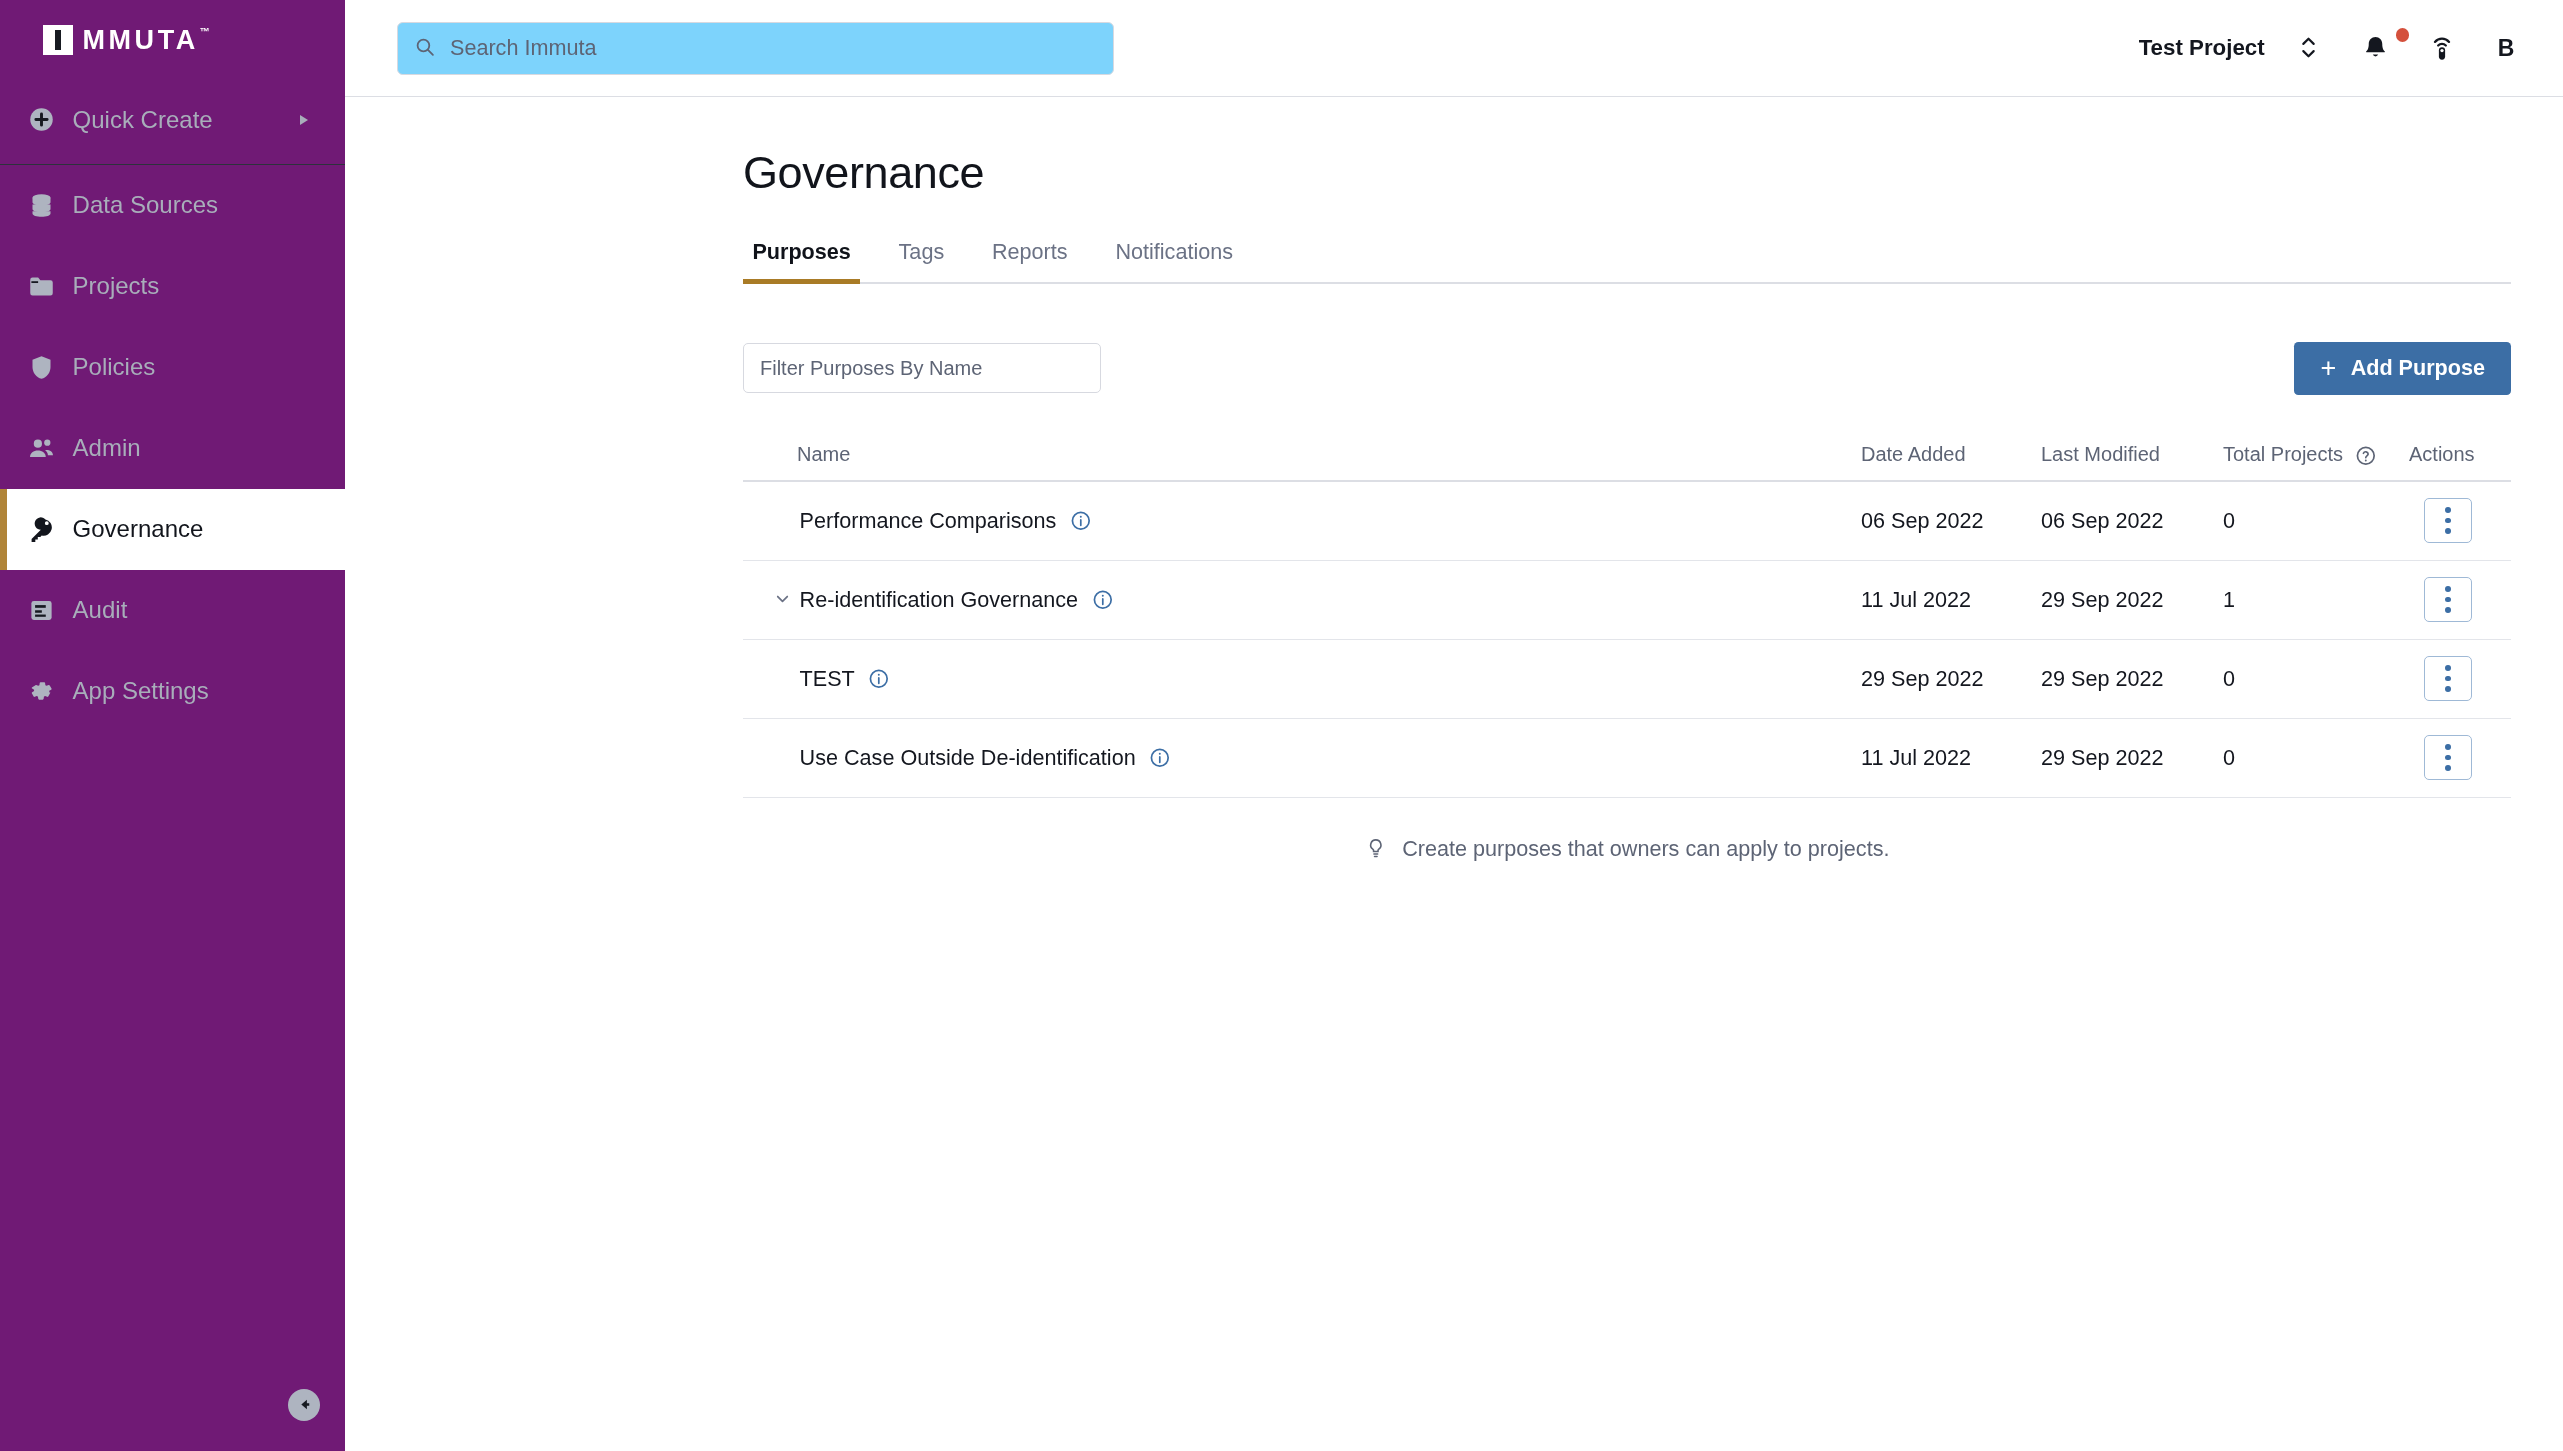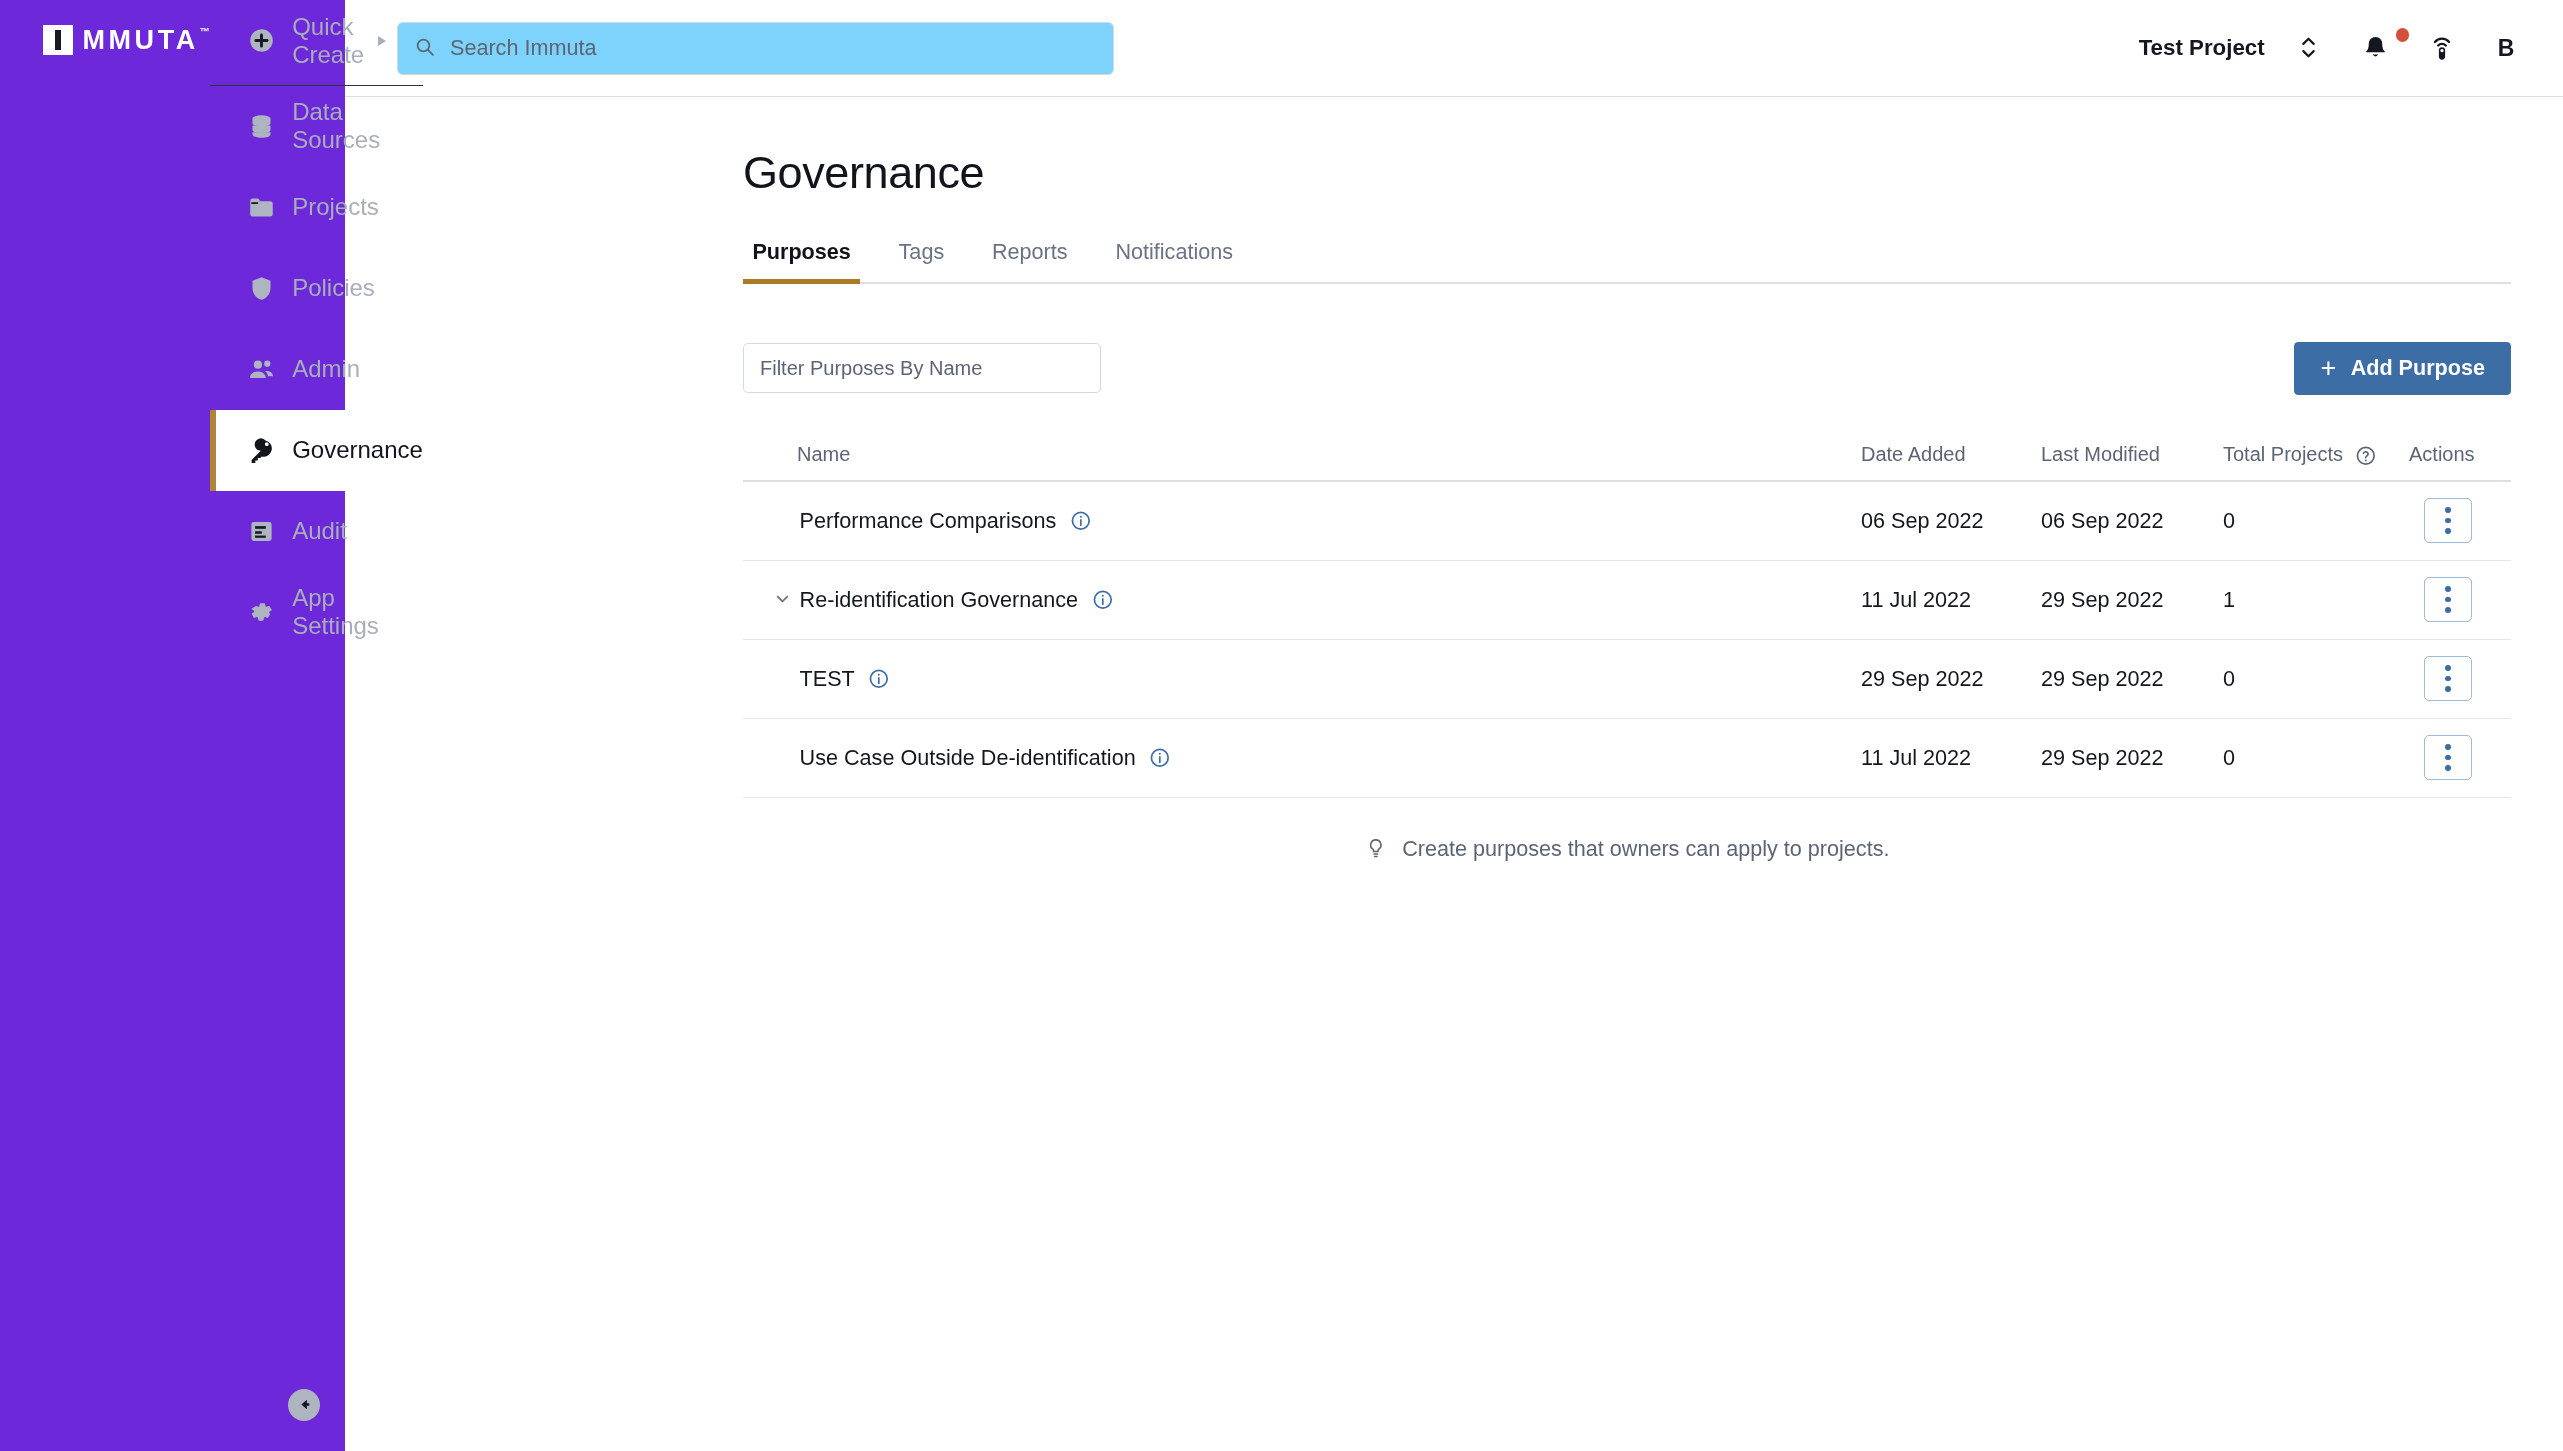--- a/index.html
+++ b/index.html
@@ -7,23 +7,23 @@
     width: 2563px; height: 1452px;
     background: #ffffff;
     font-family: "Liberation Sans", sans-serif;
     overflow: hidden;
   }
   .app { display: flex; width: 2563px; height: 1452px; }
 
   
   .sidebar {
     width: 345px; flex: 0 0 345px;
-    background: #6d28d9;
+    background: #701a75;
     position: relative;
-    display: flex; flex-direction: row;
+    display: flex; flex-direction: column;
   }
   .logo-wrap {
     height: 79px;
     display: flex; align-items: center;
     padding-left: 43px;
   }
   .logo { display: flex; align-items: flex-start; }
   .logo-mark {
     width: 30px; height: 30px; background: #ffffff;
     position: relative; margin-right: 9.4px;
@@ -41,21 +41,21 @@
     color: #ffffff; font-size: 10px; font-weight: 700;
     line-height: 13px; margin-left: 0.7px;
   }
   .nav-sep {
     height: 0.7px; background: #2d323c; margin: 4.3px 0 0 0;
   }
   .nav { display: flex; flex-direction: column; padding-top: 0; }
   .nav-item {
     height: 81px;
     display: flex; align-items: center;
-    padding-left: 29px;
+    padding-left: 19px;
     color: #a8aeba; font-size: 24px;
     position: relative;
     cursor: pointer;
   }
   .nav-item .nv-icon {
     width: 45px; flex: 0 0 45px;
     display: flex; align-items: center; justify-content: center;
     margin-right: 8.6px;
   }
   .nav-item .nv-icon svg { display: block; }

